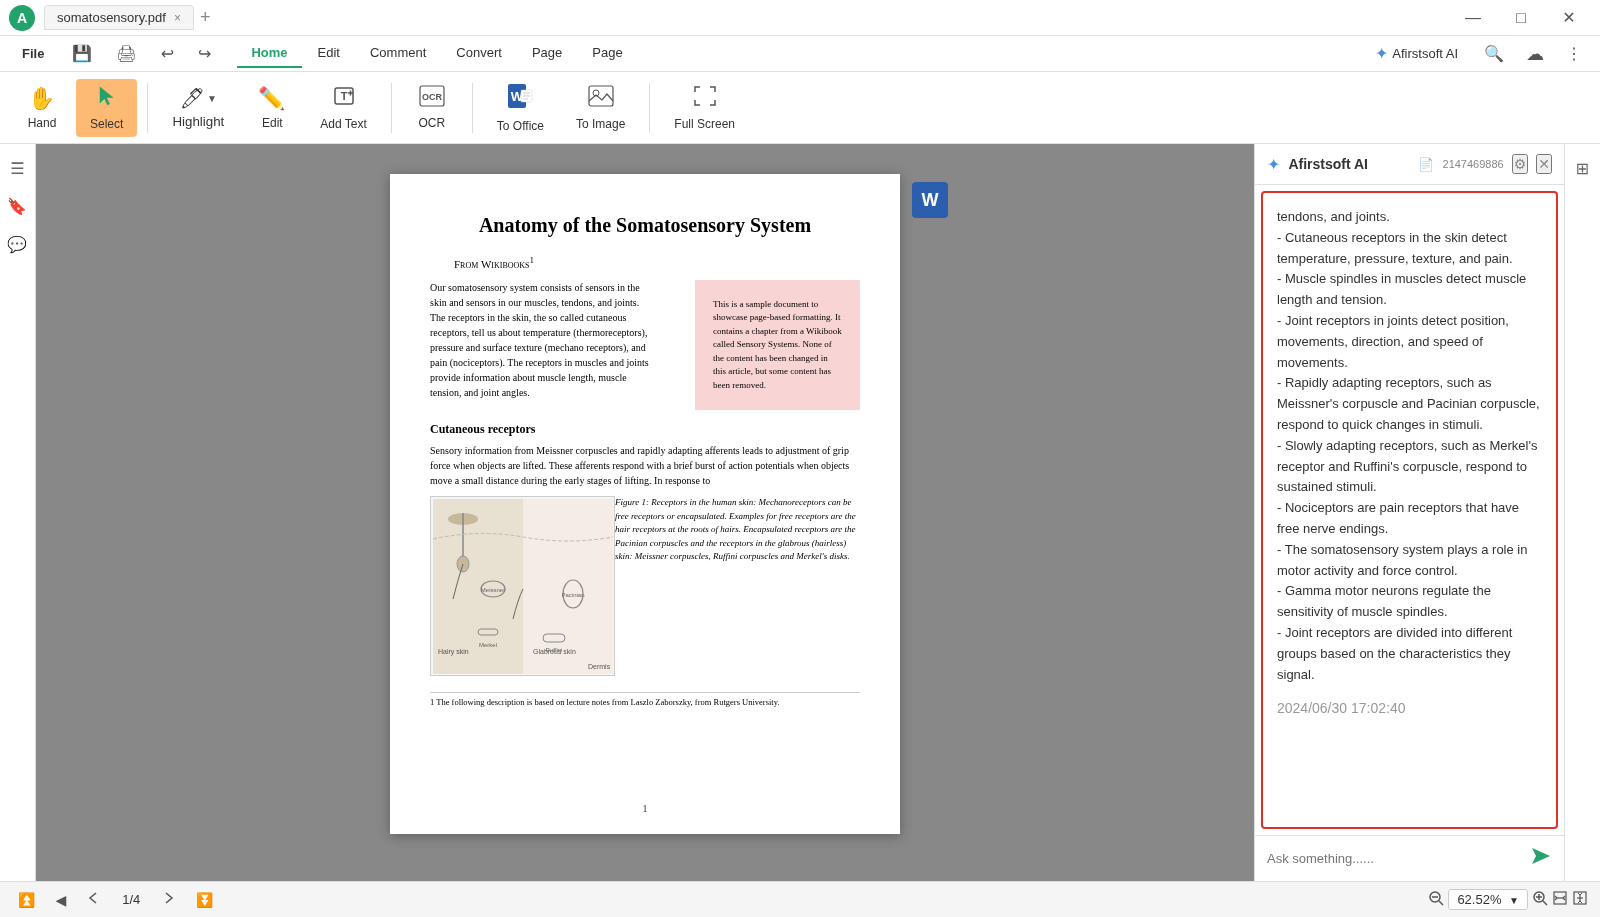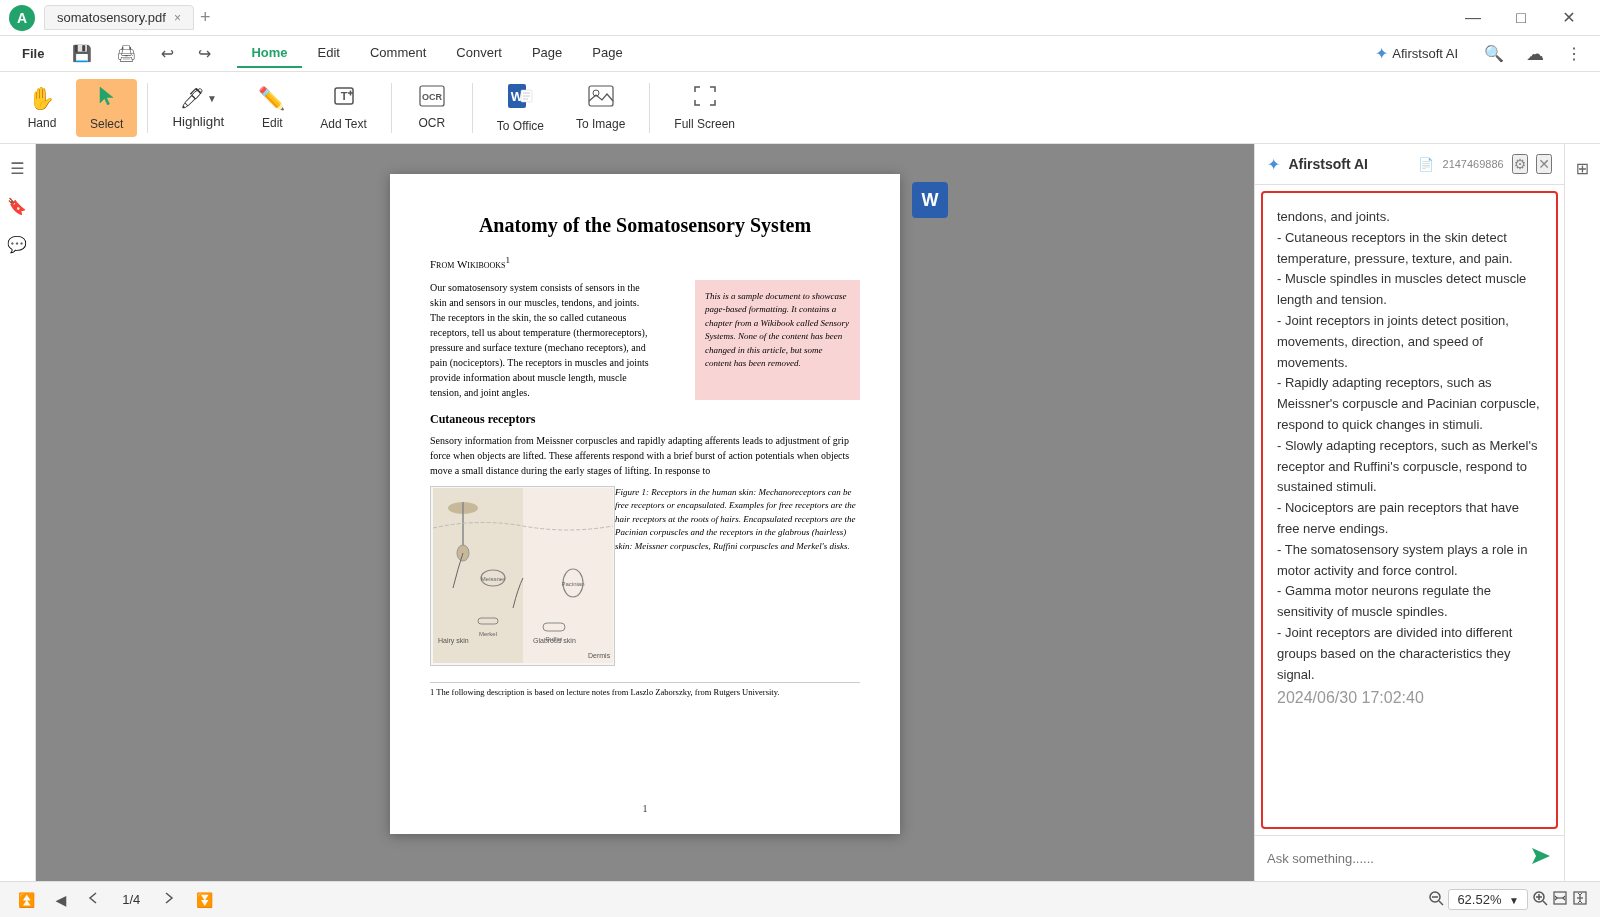--- a/index.html
+++ b/index.html
@@ -70,25 +70,25 @@
     
     .pdf-area {
       flex: 1; background: #888; overflow: auto; display: flex; flex-direction: column; align-items: center;
       padding: 30px 20px; position: relative;
     }
     .pdf-page {
       background: #fff; width: 510px; min-height: 660px; padding: 40px 40px 60px 40px;
       box-shadow: 0 2px 12px rgba(0,0,0,0.3); position: relative;
     }
     .pdf-title { font-size: 20px; font-weight: bold; text-align: center; margin-bottom: 18px; font-family: 'Times New Roman', serif; }
-    .pdf-from { font-size: 11px; font-family: 'Times New Roman', serif; margin-bottom: 10px; font-variant: small-caps; }
+    .pdf-from { font-size: 11px; font-family: 'Times New Roman', serif; margin-bottom: 10px; font-variant: small-caps; margin-left: 24px; }
     .pdf-body { font-size: 10px; line-height: 1.5; font-family: 'Times New Roman', serif; }
     .pdf-two-col { display: flex; gap: 28px; margin-bottom: 10px; }
     .pdf-col-left { flex: 1; }
-    .pdf-col-right { width: 165px; background: #f9d4d4; padding: 10px; font-size: 9px; font-style: italic; line-height: 1.5; font-family: 'Times New Roman', serif; margin-left: 16px; }
+    .pdf-col-right { width: 165px; background: #f9d4d4; padding: 18px; font-size: 9px; line-height: 1.5; font-family: 'Times New Roman', serif; margin-left: 16px; }
     .pdf-section-title { font-size: 12px; font-weight: bold; margin: 12px 0 6px 0; font-family: 'Times New Roman', serif; }
     .pdf-sensory-text { font-size: 10px; line-height: 1.5; font-family: 'Times New Roman', serif; }
     .pdf-figure-area { display: flex; margin-top: 8px; }
     .pdf-figure-img { width: 185px; height: 180px; border: 1px solid #ccc; background: #f5f5f5; display: flex; align-items: center; justify-content: center; font-size: 9px; color: #888; }
     .pdf-figure-caption { flex: 1; font-size: 9px; font-style: italic; line-height: 1.5; font-family: 'Times New Roman', serif; }
     .pdf-footnote { font-size: 8.5px; font-family: 'Times New Roman', serif; margin-top: 16px; border-top: 1px solid #ccc; padding-top: 4px; }
     .pdf-page-num { position: absolute; bottom: 20px; left: 50%; transform: translateX(-50%); font-size: 10px; color: #333; font-family: 'Times New Roman', serif; }
     .word-icon-float {
       position: absolute; top: 8px; right: -50px;
       background: #2b5fad; color: #fff; width: 36px; height: 36px;
@@ -106,21 +106,21 @@
       gap: 8px;
     }
     .ai-panel-title { font-size: 14px; font-weight: 600; color: #333; flex: 1; }
     .ai-panel-id { font-size: 11px; color: #888; margin-left: auto; }
     .ai-panel-gear { font-size: 14px; color: #888; cursor: pointer; }
     .ai-panel-close { font-size: 14px; color: #888; cursor: pointer; }
     .ai-chat-body {
       flex: 1; overflow-y: auto; padding: 14px; font-size: 13px; color: #333;
       line-height: 1.6; border: 2px solid #e0302a; margin: 6px; border-radius: 4px;
     }
-    .ai-timestamp { font-size: 16px; color: #999; }
+    .ai-timestamp { font-size: 14px; color: #999; margin-top: 12px; }
     .ai-input-area {
       display: flex; align-items: center; padding: 10px 12px;
       border-top: 1px solid #e0e0e0; gap: 24px;
     }
     .ai-input {
       flex: 1; border: none; outline: none; font-size: 13px; color: #999;
       background: none;
     }
     .ai-send-btn { background: none; border: none; cursor: pointer; font-size: 18px; color: #22a36b; }
 

